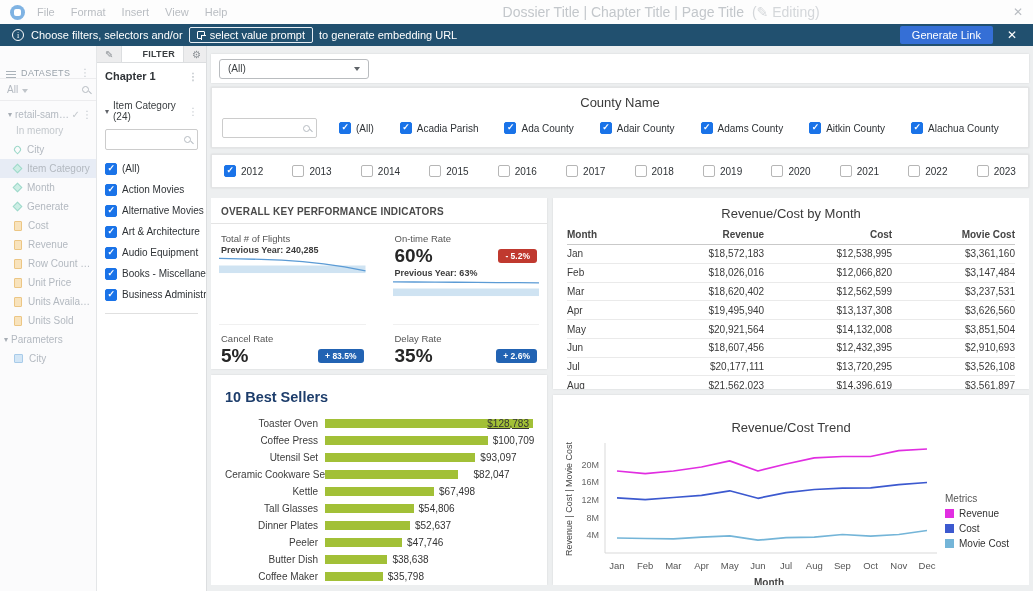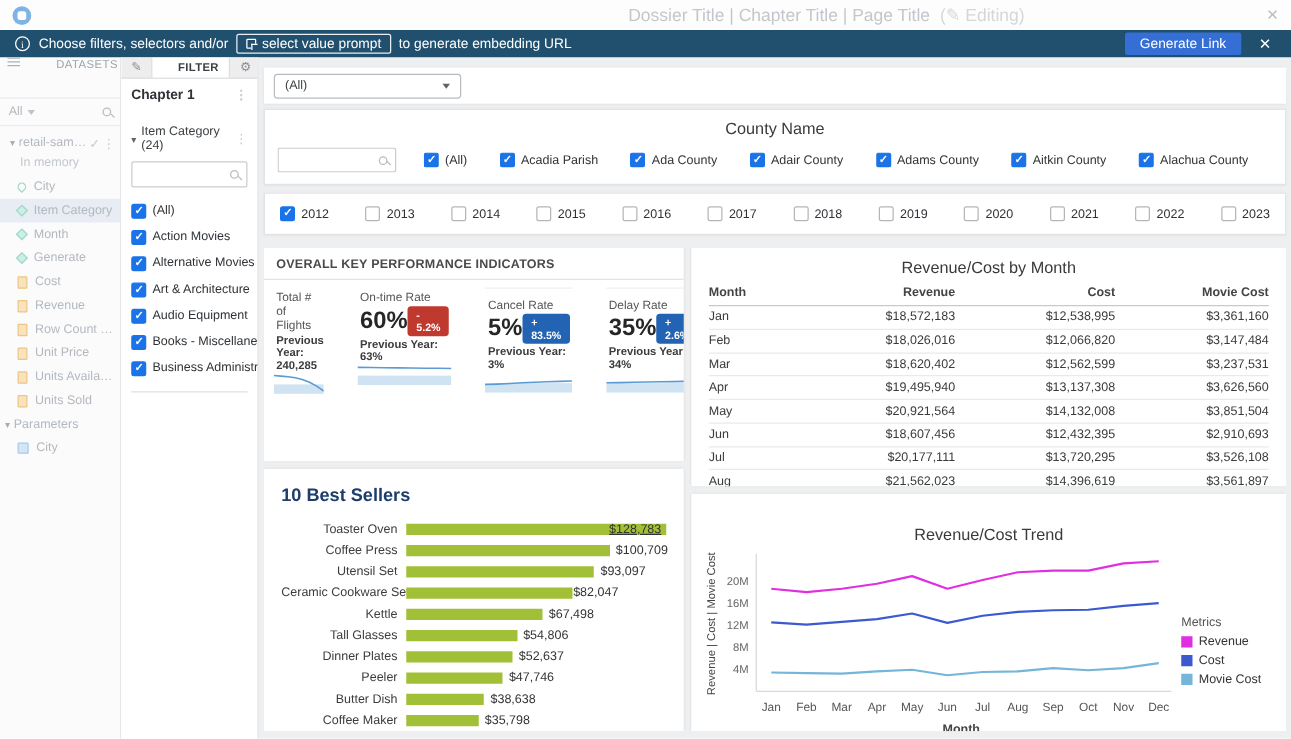--- a/index.html
+++ b/index.html
@@ -22,21 +22,21 @@
   .prompt-ic{width:8px;height:8px;border:1px solid #fff;border-radius:1px;position:relative;display:inline-block;}
   .prompt-ic::after{content:"";position:absolute;right:-2px;bottom:-2px;width:4px;height:4px;background:#21506f;border-left:1px solid #fff;border-top:1px solid #fff;}
   .gen-btn{margin-left:auto;background:#356fd6;color:#fff;border:none;border-radius:2px;padding:3px 12px;font-size:11px;cursor:pointer;}
   .notif-close{color:#fff;margin-left:14px;margin-right:4px;font-size:12px;cursor:pointer;}
 
   
   .content{display:flex;height:545px;}
 
   
   .ds-panel{width:97px;background:#fbfbfc;border-right:1px solid #e4e6e8;flex:none;font-size:10px;color:#b3b9c0;overflow:hidden;}
-  .ds-head{display:flex;align-items:flex-start;height:33px;padding:0 6px;border-bottom:1px solid #ececee;color:#9aa3ab;gap:24px;}
+  .ds-head{display:flex;align-items:flex-end;height:33px;padding:0 6px;border-bottom:1px solid #ececee;color:#9aa3ab;}
   .ham{width:10px;height:7px;border-top:1.5px solid #aab2b9;border-bottom:1.5px solid #aab2b9;position:relative;margin-right:5px;flex:none;}
   .ham::after{content:"";position:absolute;left:0;right:0;top:1.5px;height:1.5px;background:#aab2b9;}
   .ds-head-label{font-size:9px;letter-spacing:.4px;color:#9aa3ab;flex:1;}
   .kebab{color:#c3c8cd;font-size:10px;}
   .ds-search{display:flex;align-items:center;height:22px;padding:0 7px;border-bottom:1px solid #ececee;color:#b3b9c0;}
   .ds-search .lbl{flex:1;}
   .chev{width:0;height:0;border-left:3.5px solid transparent;border-right:3.5px solid transparent;border-top:4px solid #c0c5ca;display:inline-block;margin-left:4px;}
   .mag{width:7px;height:7px;border:1.3px solid #b6bcc2;border-radius:50%;position:relative;display:inline-block;flex:none;}
   .mag::after{content:"";position:absolute;width:4px;height:1.3px;background:#b6bcc2;transform:rotate(45deg);right:-3.5px;bottom:-1px;}
   .ds-tree{padding-top:4px;}
@@ -87,21 +87,21 @@
   .c-search input{border:none;outline:none;flex:1;width:40px;font-size:10px;font-family:inherit;}
   .cb-row{display:flex;align-items:center;cursor:pointer;}
   .years{padding:10px 12px;margin-bottom:10px;flex:none;border:1px solid #e3e4e5;display:flex;justify-content:space-between;}
   .grid{flex:1;display:flex;gap:6px;overflow:hidden;}
   .col-l{width:336px;flex:none;display:flex;flex-direction:column;gap:6px;}
   .col-r{flex:1;display:flex;flex-direction:column;gap:6px;}
 
   
   .kpi{height:171px;flex:none;overflow:hidden;}
   .kpi-head{font-size:10px;font-weight:bold;color:#4a4a4a;letter-spacing:.2px;padding:8px 10px 6px;border-bottom:1px solid #e4e4e4;}
-  .kpi-grid{display:grid;grid-template-columns:1fr 1fr 1fr 1fr;column-gap:8px;row-gap:12px;padding:6px 8px 0;gap:27px;}
+  .kpi-grid{display:grid;grid-template-columns:1fr 1fr;column-gap:8px;row-gap:12px;padding:6px 8px 0;gap:27px;}
   .kpi-card{position:relative;}
   .kpi-card.btm{border-top:1px solid #f0f0f0;padding-top:5px;}
   .kpi-lb{font-size:9.5px;color:#555;margin:3px 0 1px 2px;}
   .kpi-valrow{display:flex;align-items:center;}
   .kpi-val{font-size:19px;font-weight:bold;color:#262626;margin-left:2px;}
   .badge{margin-left:auto;margin-right:2px;font-size:8.5px;font-weight:bold;color:#fff;padding:2px 7px;border-radius:3px;}
   .badge.neg{background:#c0392f;} .badge.pos{background:#2263b3;}
   .kpi-prev{font-size:9px;font-weight:bold;color:#3c3c3c;margin:1px 0 2px 2px;}
   .spark{width:100%;height:17px;display:block;}
 
@@ -132,20 +132,21 @@
   .leg-title{font-size:10px;color:#555;margin-bottom:4px;}
   .leg-item{display:flex;align-items:center;margin:4px 0;}
   .leg-sw{width:9px;height:9px;margin-right:5px;flex:none;}
   .leg-lb{font-size:10px;color:#333;white-space:nowrap;}
 </style>
 </head>
 <body>
 
 <div class="menubar">
   <span class="logo"></span>
+  <span id="menu-items"><span class="menu-item">File</span><span class="menu-item">Format</span><span class="menu-item">Insert</span><span class="menu-item">View</span><span class="menu-item">Help</span></span>
   <span class="mb-title">
     <span>Dossier Title | Chapter Title | Page Title</span>
     <span class="mb-editing">(✎ Editing)</span>
   </span>
   <span class="mb-close">✕</span>
 </div>
 
 <div class="notif">
   <span class="info-ic">i</span>
   <span>Choose filters, selectors and/or</span>
@@ -466,21 +467,21 @@
                 <div class="bar-cat">Utensil Set</div>
                 <div class="bar-track">
                   <div class="bar" style="width: 72.2898%; background: rgb(162, 192, 55);"></div>
                   <span class="bar-val" style="left: 72.2898%; padding-left: 5px;">$93,097</span>
                 </div>
               </div>
               <div class="bar-row">
                 <div class="bar-cat">Ceramic Cookware Set</div>
                 <div class="bar-track">
                   <div class="bar" style="width: 63.7095%; background: rgb(162, 192, 55);"></div>
-                  <span class="bar-val" style="left: 63.7095%; padding-left: 1px;">$82,047</span>
+                  <span class="bar-val" style="left: 63.7095%; padding-left: 16px;">$82,047</span>
                 </div>
               </div>
               <div class="bar-row">
                 <div class="bar-cat">Kettle</div>
                 <div class="bar-track">
                   <div class="bar" style="width: 52.4122%; background: rgb(162, 192, 55);"></div>
                   <span class="bar-val" style="left: 52.4122%; padding-left: 5px;">$67,498</span>
                 </div>
               </div>
               <div class="bar-row">

